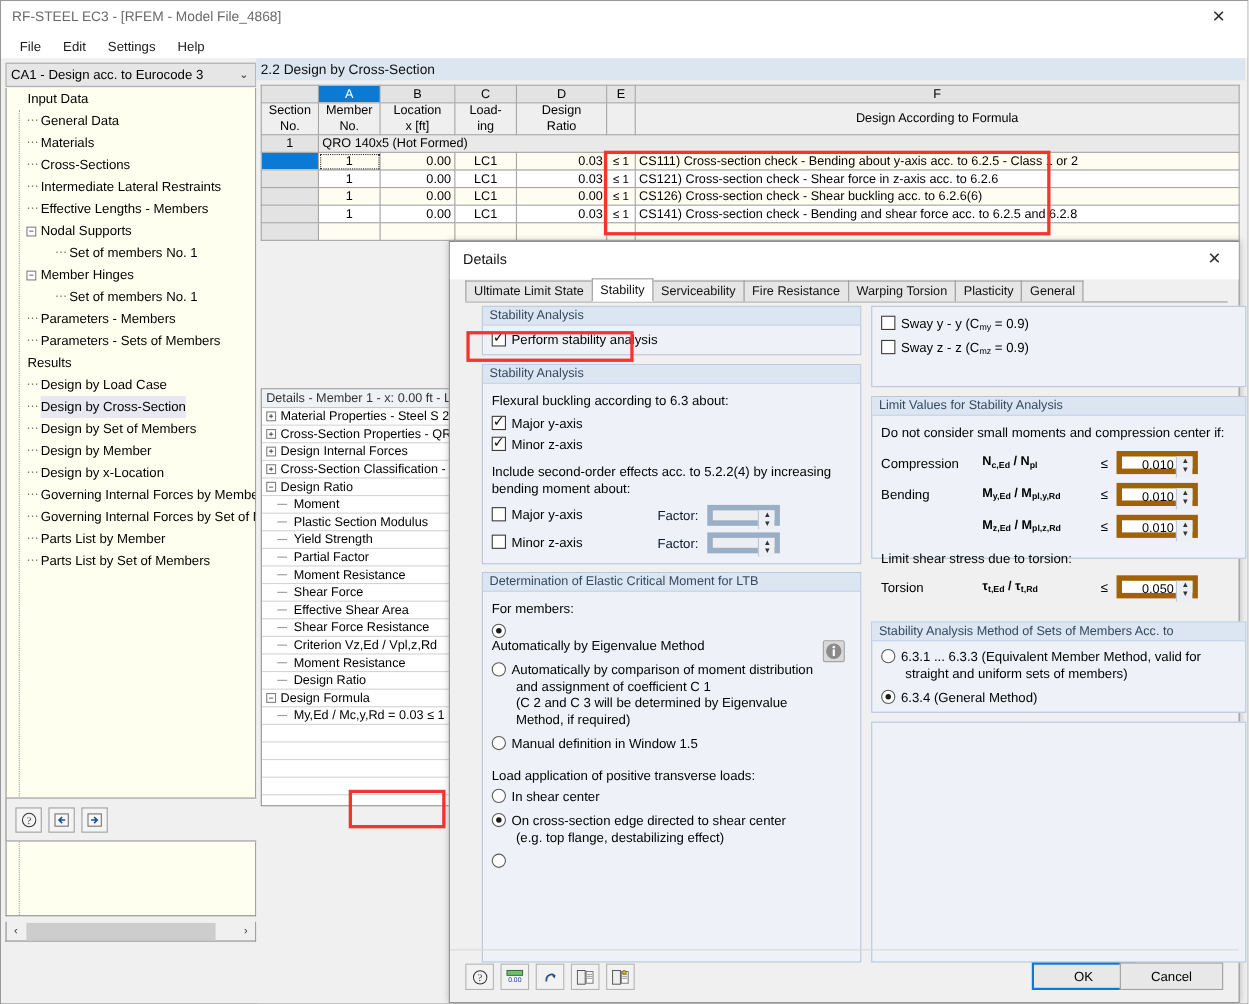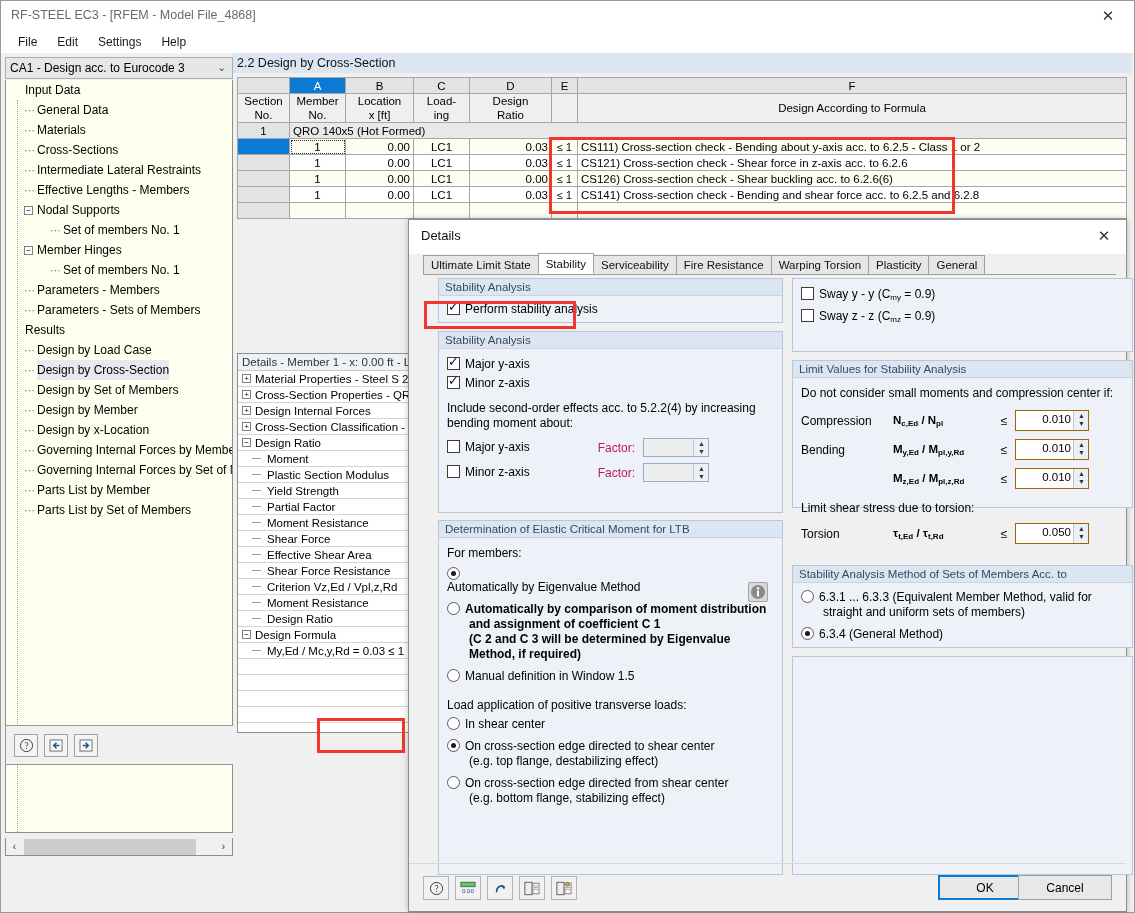--- a/index.html
+++ b/index.html
@@ -106,31 +106,31 @@
          vertical-align:-2px; margin-right:5px; position:relative; }
   .cbx.on:after { content:"✓"; position:absolute; left:0px; top:-4px; font-size:13px; color:#111; }
   .rdo { display:inline-block; width:13px; height:13px; border:1px solid #5a5a5a; border-radius:50%;
          background:#fff; vertical-align:-2px; margin-right:5px; position:relative; }
   .rdo.on:after { content:""; position:absolute; left:3px; top:3px; width:5px; height:5px;
          border-radius:50%; background:#1a1a1a; }
 
   .opt { font-size:12px; line-height:15px; margin-bottom:4px; display:flex; }
   .opt .txt { display:inline-block; }
 
-  .spin { display:inline-block; width:66px; height:19px; border:1px solid #a16207; background:#fff;
+  .spin { display:inline-block; width:66px; height:19px; border:5px solid #a16207; background:#fff;
           position:relative; vertical-align:middle; }
   .spin .v { position:absolute; right:17px; top:2px; font-size:11.5px; }
   .spin .btns { position:absolute; right:0; top:0; width:15px; height:17px; border-left:1px solid #b9c9dd;
           background:#eceff3; }
   .spin .btns i { position:absolute; left:4px; font-style:normal; font-size:7px; color:#333; line-height:7px; }
   .spin .btns i.up { top:1px; }
   .spin .btns i.dn { top:9px; }
   .spin.dis { background:#eceeef; border-color:#9aaec6; }
 
-  .lbl-dis { color:#be185d; }
+  .lbl-dis { color:#0f172a; }
   .sub { font-size:8px; vertical-align:-2px; }
 
   .infobtn { width:20px; height:20px; background:#d9d9d9; border:1px solid #a3a3a3;
              border-radius:2px; display:flex; align-items:center; justify-content:center; }
 
   .dlg-foot { position:absolute; left:0; right:0; bottom:0; height:48px; border-top:1px solid #d8d8d8; }
   .ftbtn { width:26px; height:24px; border:1px solid #b4b4b4; background:#f2f2f2;
            display:inline-flex; align-items:center; justify-content:center; margin-right:6px; }
   .okbtn { position:absolute; right:94px; bottom:11px; width:94px; height:25px;
            background:#e8e8e8; border:2px solid #0a7ad5; font-size:12px;
@@ -511,20 +511,21 @@
         <label class="opt">
           <span class="cbx on"></span>
           <span class="txt">Perform stability analysis</span>
         </label>
       </div>
     </div>
 
     <div class="gbox" style="left:0; top:56px; width:345px; height:182px;">
       <div class="gh">Stability Analysis</div>
       <div style="padding:8px 0 0 8px;">
+        <div style="font-size:12px;margin-bottom:7px;">Flexural buckling according to 6.3 about:</div>
         <label class="opt">
           <span class="cbx on"></span>
           <span class="txt">Major y-axis</span>
         </label>
         <label class="opt">
           <span class="cbx on"></span>
           <span class="txt">Minor z-axis</span>
         </label>
         <div style="font-size:12px;line-height:15px;margin:10px 8px 7px 0;">Include second-order effects acc. to 5.2.2(4) by increasing bending moment about:</div>
 
@@ -563,21 +564,21 @@
       <div class="gh">Determination of Elastic Critical Moment for LTB</div>
       <div style="padding:8px 0 0 8px;position:relative;">
         <div style="font-size:12px;margin-bottom:7px;">For members:</div>
         <div id="ltb-options">
             <div class="opt" style="margin-bottom: 7px; flex-direction: column;">
               <span class="rdo on"></span>
               <span style="display:inline-block;">
                 <div>Automatically by Eigenvalue Method</div>
               </span>
             </div>
-            <div class="opt" style="margin-bottom: 7px; font-weight: bold;">
+            <div class="opt" style="margin-bottom: 7px;">
               <span class="rdo"></span>
               <span style="display:inline-block;">
                 <div>Automatically by comparison of moment distribution</div>
                 <div style="padding-left:4px;">and assignment of coefficient C 1</div>
                 <div style="padding-left:4px;">(C 2 and C 3 will be determined by Eigenvalue</div>
                 <div style="padding-left:4px;">Method, if required)</div>
               </span>
             </div>
             <div class="opt" style="margin-bottom: 7px;">
               <span class="rdo"></span>
@@ -603,24 +604,20 @@
             </div>
             <div class="opt" style="margin-bottom: 7px;">
               <span class="rdo on"></span>
               <span style="display:inline-block;">
                 <div>On cross-section edge directed to shear center</div>
                 <div style="padding-left:4px;">(e.g. top flange, destabilizing effect)</div>
               </span>
             </div>
             <div class="opt" style="margin-bottom: 7px;">
               <span class="rdo"></span>
-              <span style="display:inline-block;">
-                <div>On cross-section edge directed from shear center</div>
-                <div style="padding-left:4px;">(e.g. bottom flange, stabilizing effect)</div>
-              </span>
             </div>
           </div>
       </div>
     </div>
 
     <div class="gbox" style="left:354px; top:3px; width:341px; height:74px;">
       <div style="padding:8px 0 0 8px;">
         <label class="opt">
           <span class="cbx"></span>
           <span class="txt">Sway y - y (C<span class="sub">my</span> = 0.9)</span>

